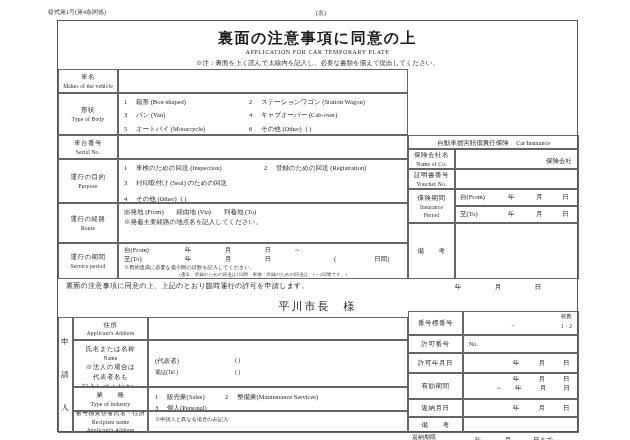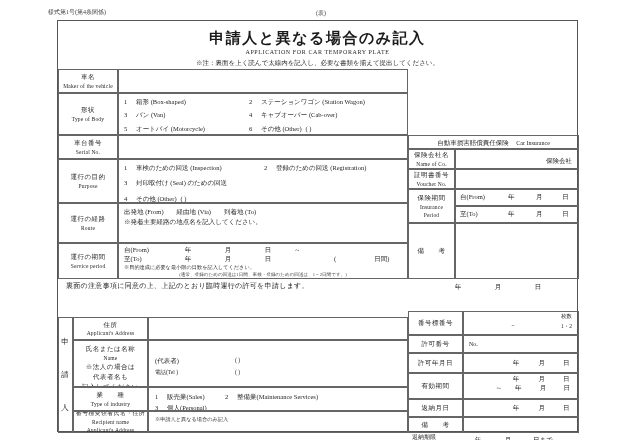--- a/index.html
+++ b/index.html
@@ -134,21 +134,21 @@
 
 <div class="page">
 
   <div class="meta-row">
     <div class="meta-left">様式第1号(第4条関係)</div>
     <div class="meta-right">(表)</div>
   </div>
 
   <div class="frame">
 
-    <div class="title">申請人と異なる場合のみ記入</div>
+    <div class="title">裏面の注意事項に同意の上</div>
     <div class="subtitle">APPLICATION FOR CAR TEMPORARY PLATE</div>
     <div class="note-top">※注：裏面を上く読んで太線内を記入し、必要な書類を揃えて提出してください。</div>
 
     <div class="cell bd lbl" style="left:0px; top:48px; width:60px; height:24px;">
       <span class="jp">車名</span>
       <span class="en">Maker of the vehicle</span>
     </div>
     <div class="cell bd" style="left:60px; top:48px; width:290px; height:24px;"></div>
 
     <div class="cell bd lbl" style="left:0px; top:72px; width:60px; height:42px;">
@@ -298,20 +298,21 @@
     </div>
     <div class="cell bd" style="left:397px; top:202px; width:124px; height:56px;"></div>
 
     <div class="declaration" style="left:8px; top:260px;">裏面の注意事項に同意の上、上記のとおり臨時運行の許可を申請します。</div>
     <div style="position:absolute; left:380px; top:262px; display:flex; width:120px; font-size:6.5px;">
       <span style="flex:1; text-align:center;">年</span>
       <span style="flex:1; text-align:center;">月</span>
       <span style="flex:1; text-align:center;">日</span>
     </div>
 
+    <div class="mayor" style="top:278px;">平川市長　様</div>
 
     <div class="cell bd vert-label" style="left:0px; top:296px; width:15px; height:116px;">
       <span>申</span>
       <span>請</span>
       <span>人</span>
     </div>
 
     <div class="cell bd lbl" style="left:15px; top:296px; width:75px; height:23px;">
       <span class="jp">住所</span>
       <span class="en">Applicant's Address</span>

